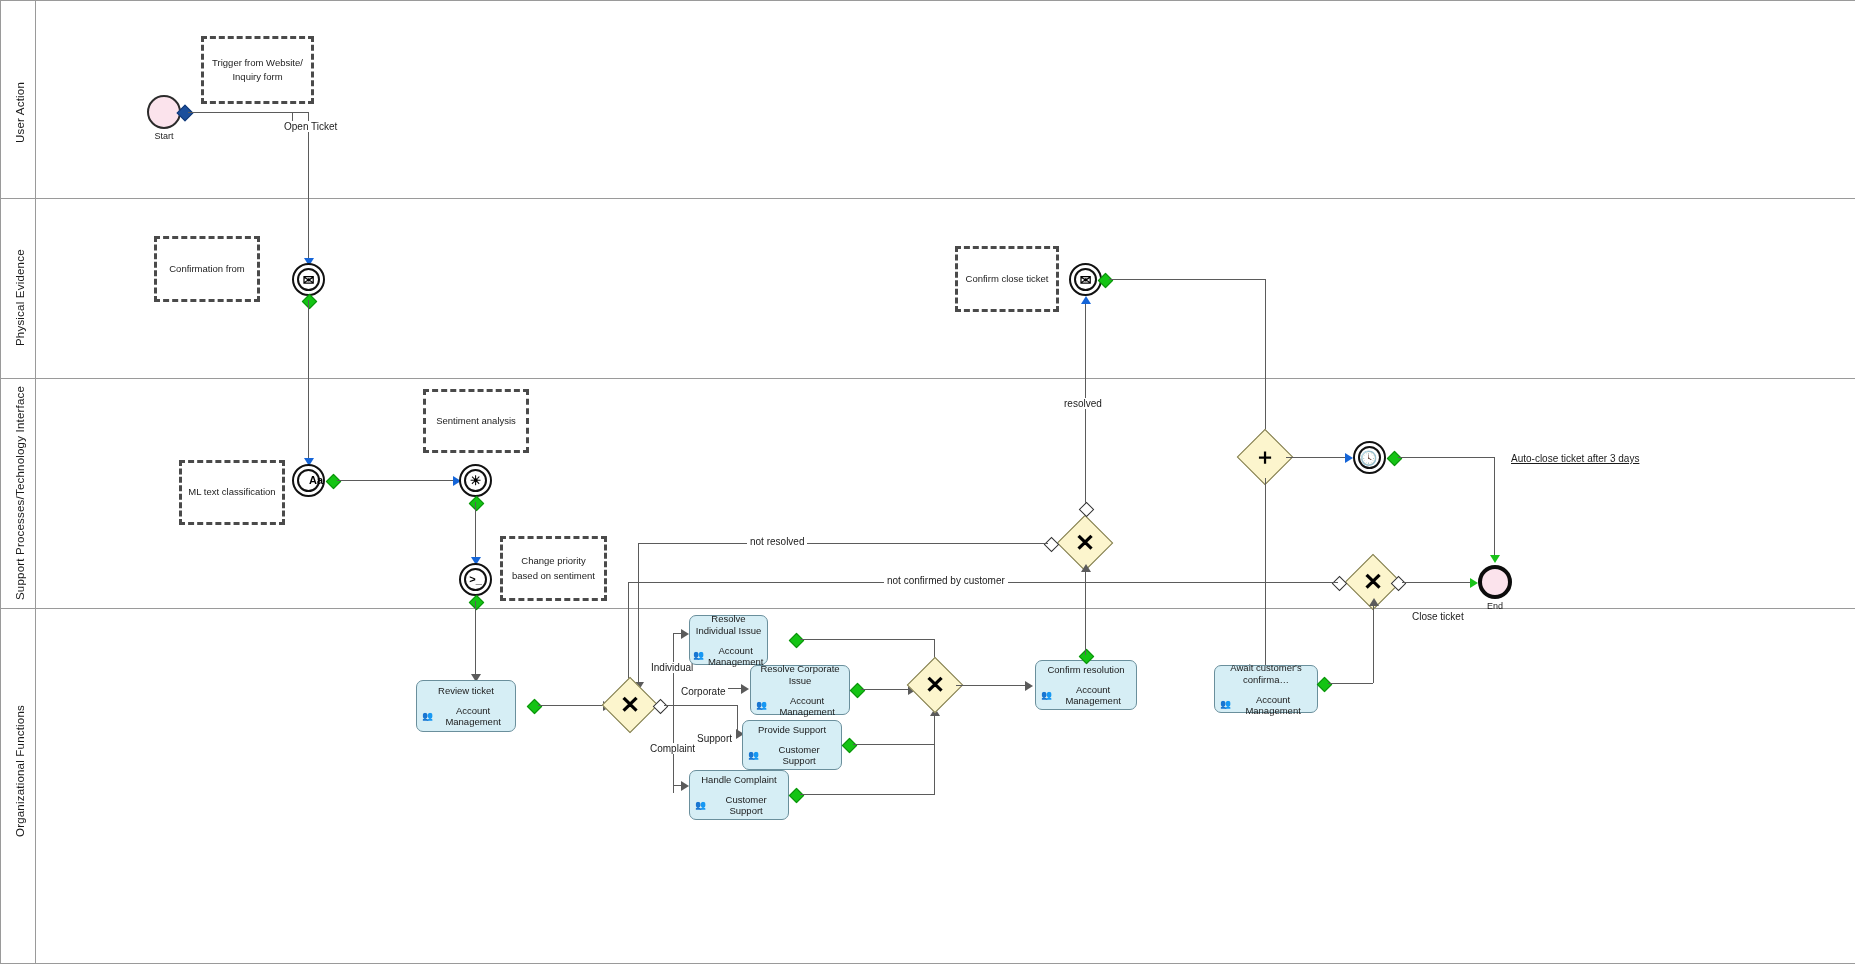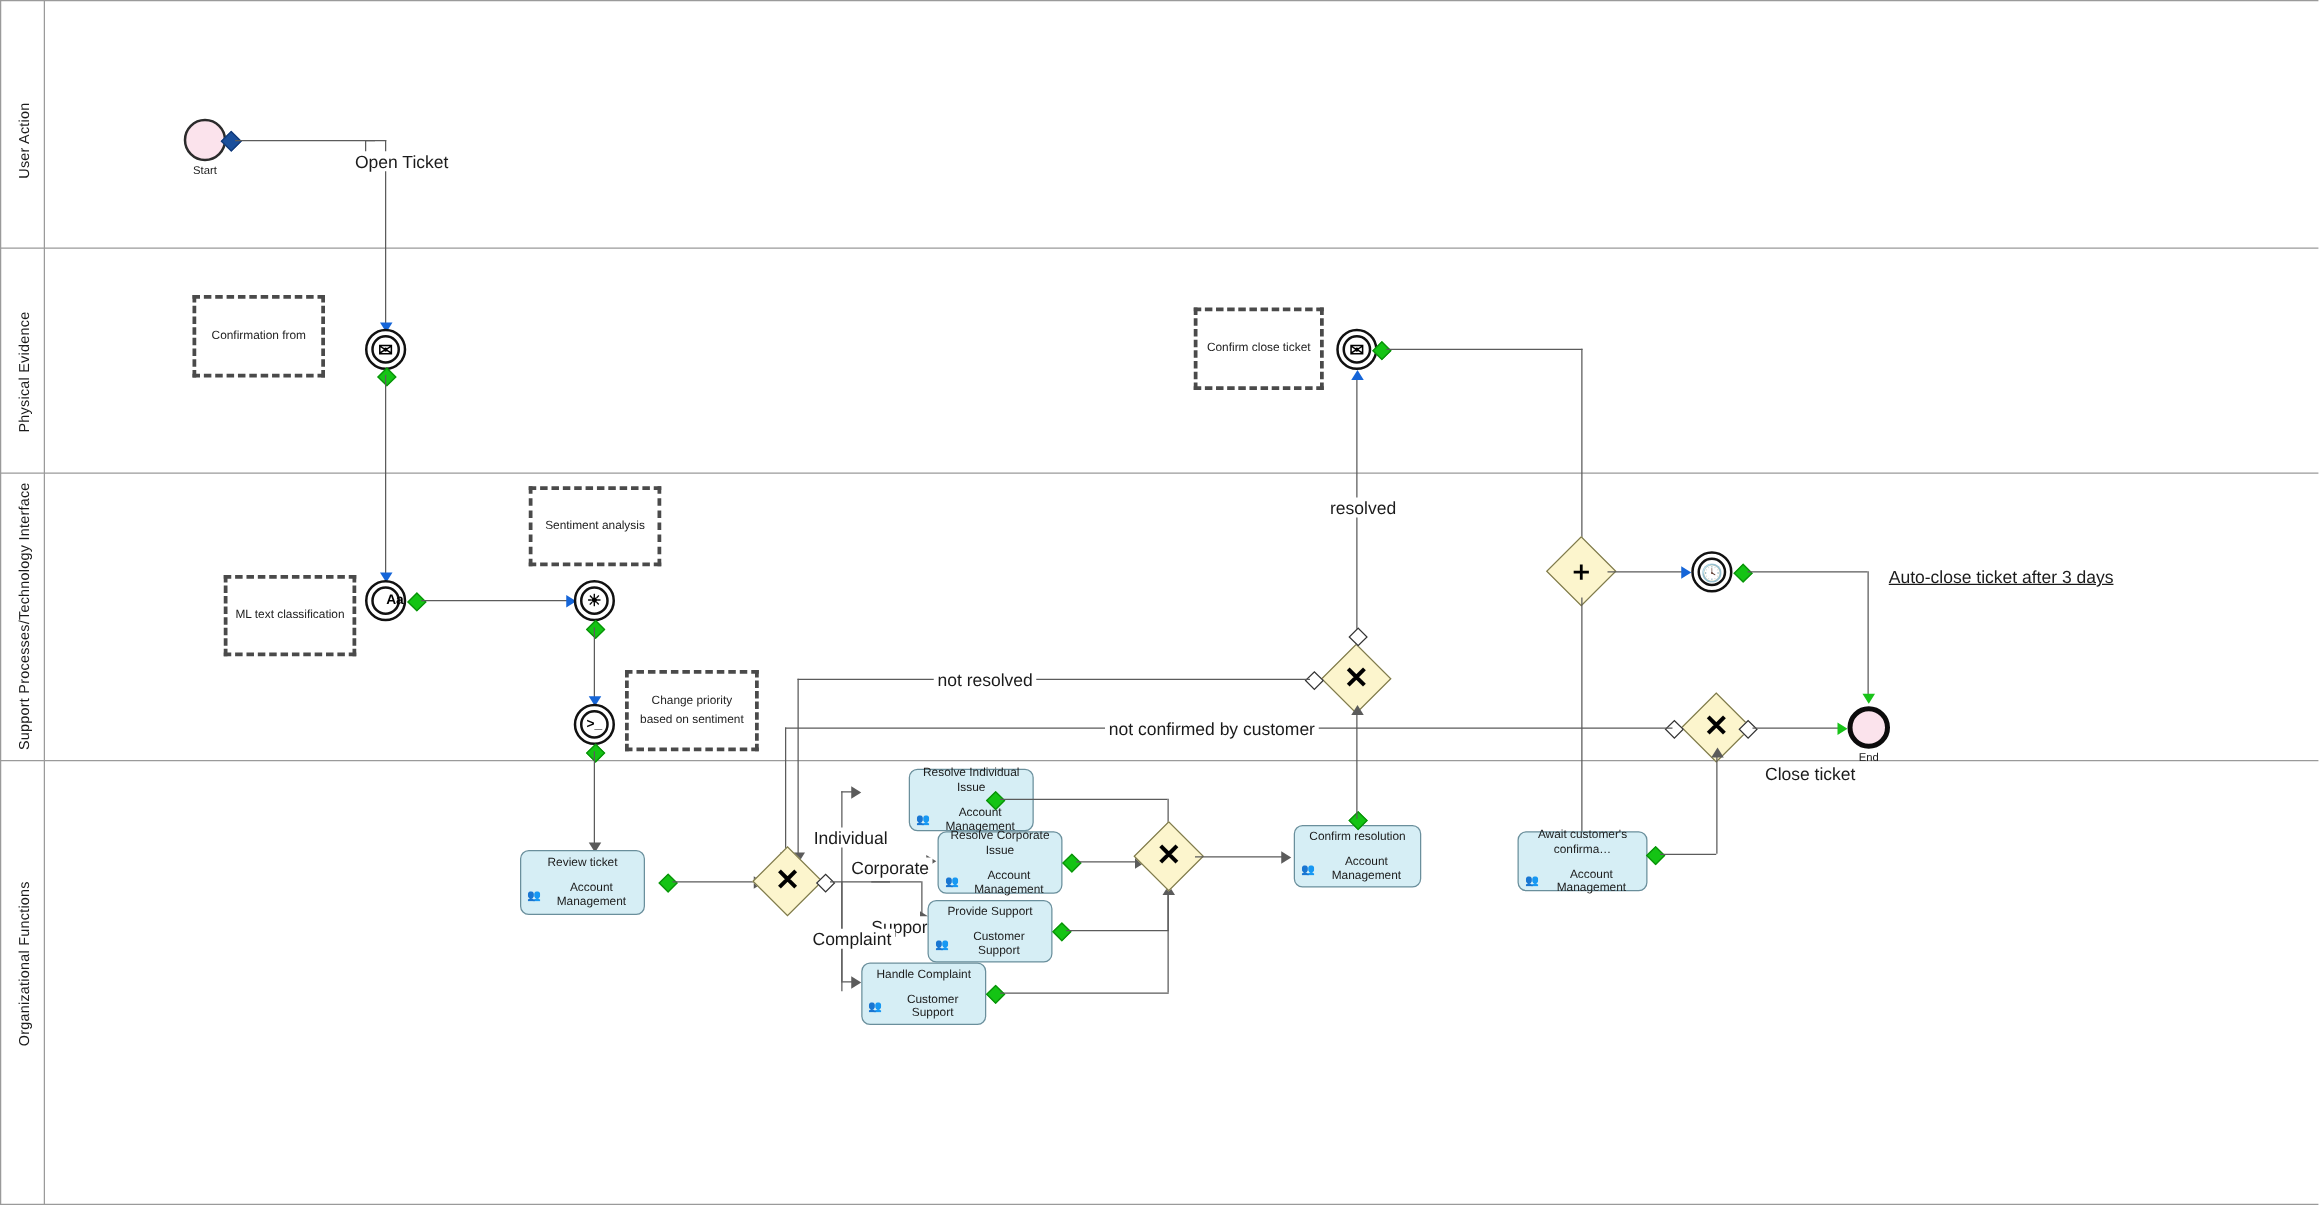--- a/index.html
+++ b/index.html
@@ -147,21 +147,21 @@
     background: #ffffff;
     border: 1px solid #333;
     transform: rotate(45deg);
   }
   
   .flow { position: absolute; background: #5b5b5b; }
   .flow-h { height: 1px; }
   .flow-v { width: 1px; }
   .edge-label {
     position: absolute;
-    font-size: 14px;
+    font-size: 10px;
     color: #1b1b1b;
     background: #fff;
     padding: 0 3px;
     white-space: nowrap;
   }
   .arrow { position: absolute; width: 0; height: 0; }
   .arr-down  { border-left: 5px solid transparent; border-right: 5px solid transparent; border-top: 8px solid #5b5b5b; }
   .arr-up    { border-left: 5px solid transparent; border-right: 5px solid transparent; border-bottom: 8px solid #5b5b5b; }
   .arr-right { border-top: 5px solid transparent; border-bottom: 5px solid transparent; border-left: 8px solid #5b5b5b; }
   .arr-blue-down { border-left: 5px solid transparent; border-right: 5px solid transparent; border-top: 8px solid #1565d8; }
@@ -183,20 +183,21 @@
   <div class="lane-sep" style="top:198px;"></div>
   <div class="lane-sep" style="top:378px;"></div>
   <div class="lane-sep" style="top:608px;"></div>
   <div class="lane-sep" style="top:963px;"></div>
 
   <div class="lane-label" style="left:14px;top:52px;height:120px;">User Action</div>
   <div class="lane-label" style="left:14px;top:228px;height:140px;">Physical Evidence</div>
   <div class="lane-label" style="left:14px;top:390px;height:210px;">Support Processes/Technology Interface</div>
   <div class="lane-label" style="left:14px;top:676px;height:190px;">Organizational Functions</div>
 
+  <div class="anno" style="left:201px;top:36px;width:113px;height:68px;">Trigger from Website/ Inquiry form</div>
 
   <div class="anno" style="left:154px;top:236px;width:106px;height:66px;">Confirmation from</div>
 
   <div class="anno" style="left:423px;top:389px;width:106px;height:64px;">Sentiment analysis</div>
 
   <div class="anno" style="left:179px;top:460px;width:106px;height:65px;">ML text classification</div>
 
   <div class="anno" style="left:500px;top:536px;width:107px;height:65px;">Change priority based on sentiment</div>
 
   <div class="anno" style="left:955px;top:246px;width:104px;height:66px;">Confirm close ticket</div>
@@ -315,21 +316,21 @@
   </div>
   <div class="diamond-white" style="left:655px;top:701px;"></div>
 
   <div class="flow flow-h" style="left:664px;top:705px;width:48px;"></div>
   <div class="flow flow-v" style="left:673px;top:633px;height:160px;"></div>
 
   <div class="flow flow-h" style="left:673px;top:633px;width:12px;"></div>
   <div class="arrow arr-right" style="left:681px;top:629px;"></div>
   <div class="edge-label" style="left:648px;top:662px;">Individual</div>
 
-  <div class="task" style="left:727px;top:615px;width:100px;height:50px;align-items:center;">
+  <div class="task" style="left:689px;top:615px;width:79px;height:50px;align-items:center;">
     <span class="t-title">Resolve Individual Issue</span>
     <span class="t-role">
       <span class="role-icon">👥</span>
       <span>Account Management</span>
     </span>
   </div>
   <div class="diamond-green" style="left:791px;top:635px;"></div>
   <div class="flow flow-h" style="left:800px;top:639px;width:134px;"></div>
   <div class="flow flow-v" style="left:934px;top:639px;height:46px;"></div>
   <div class="arrow arr-down" style="left:930px;top:680px;"></div>

